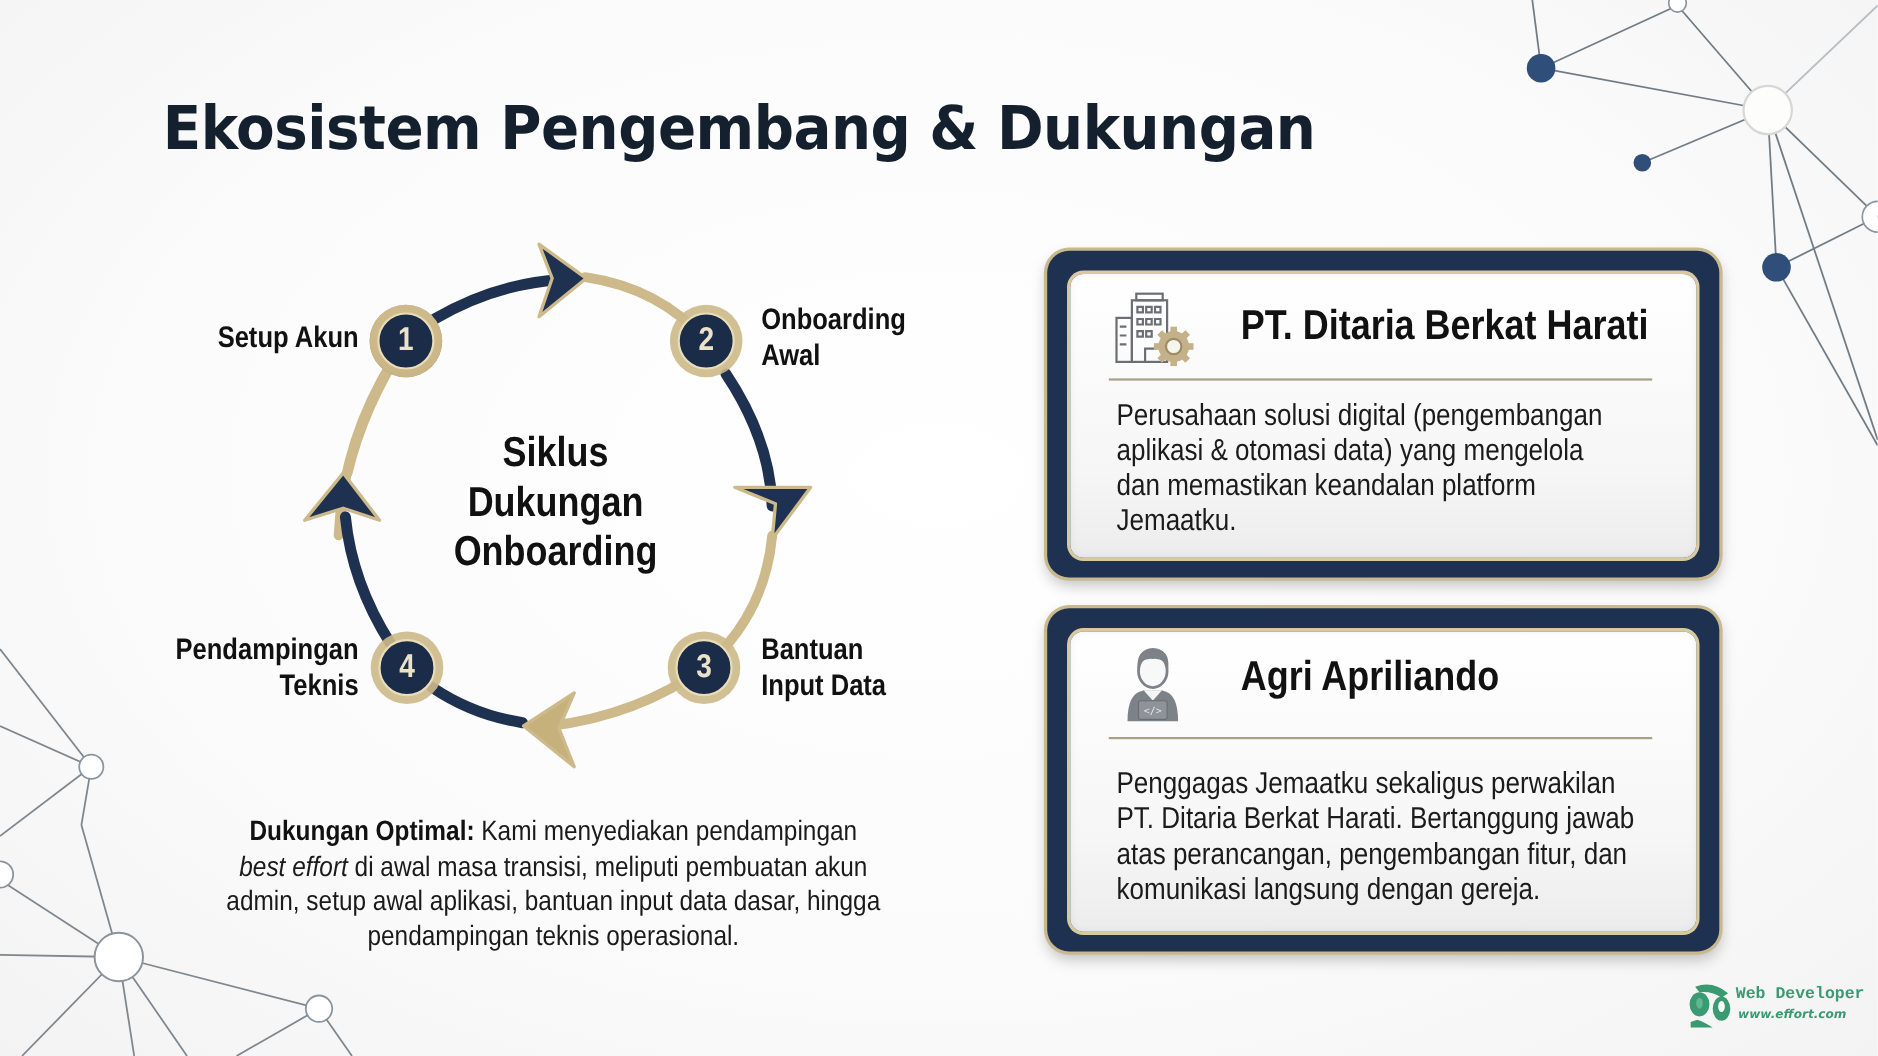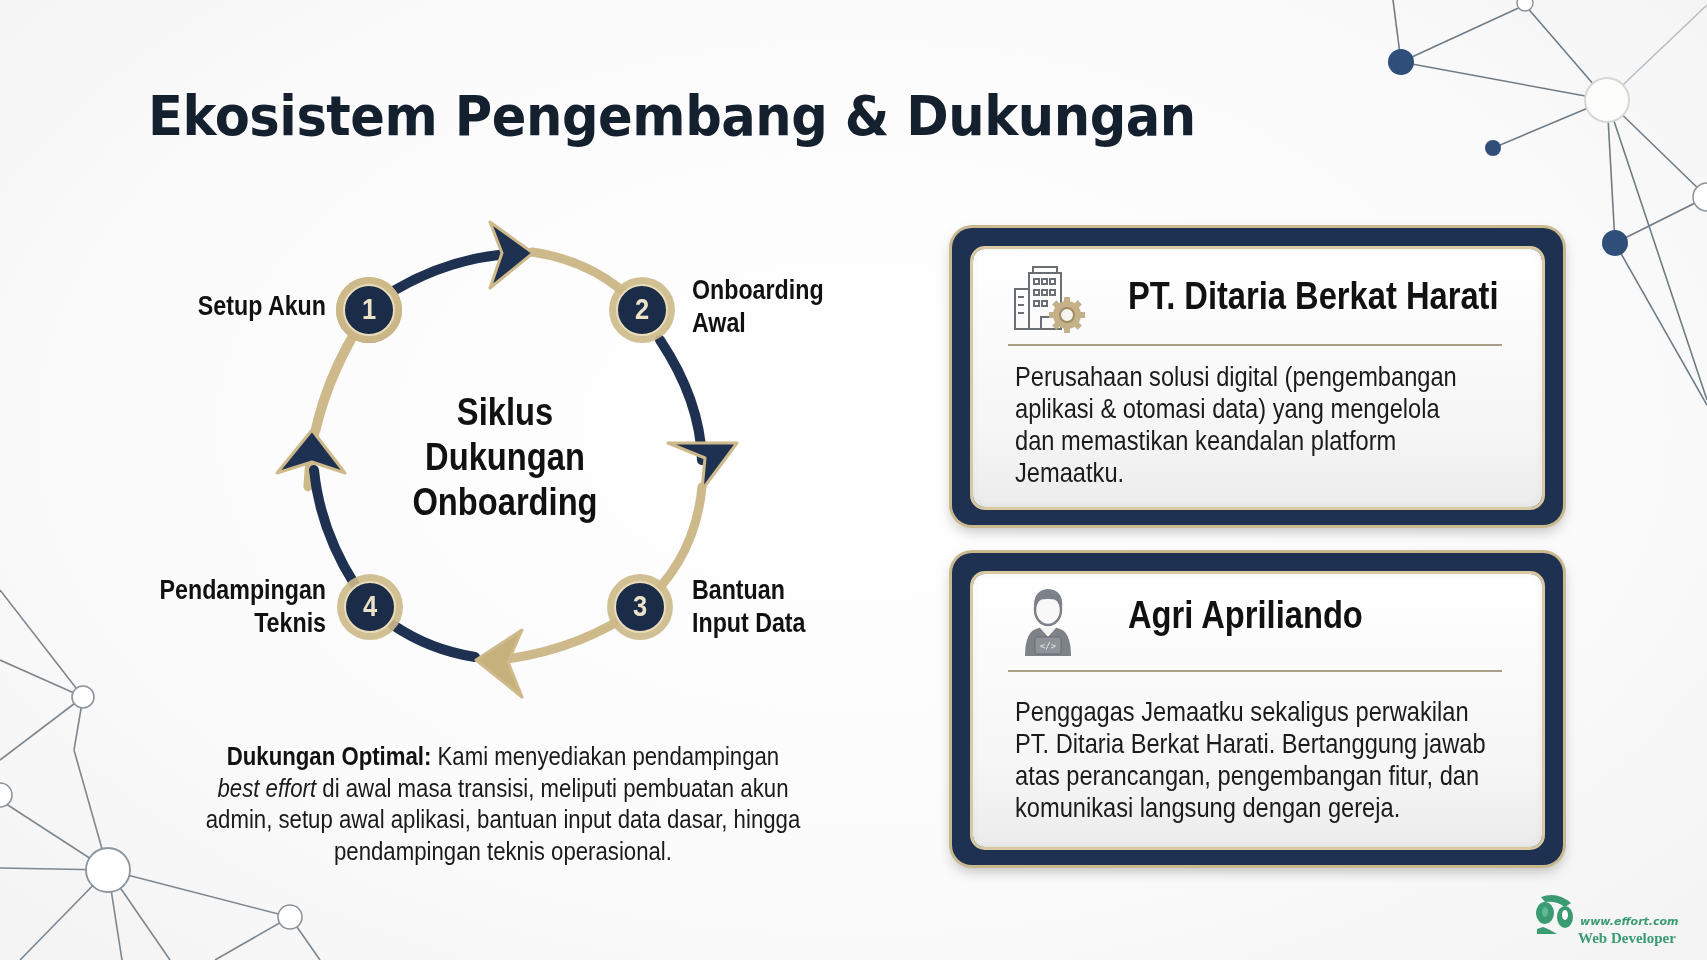--- a/index.html
+++ b/index.html
@@ -46,21 +46,21 @@
     .card-divider {
       position:absolute; left:35px; right:40px; height:2px; background:#a79f86;
     }
     .card-body {
       position:absolute; left:42px; width:600px; font-size:27.5px; line-height:32px; color:#1b1b1b;
       font-family:"Liberation Sans", sans-serif;
       transform: scaleX(0.86); transform-origin:left top;
     }
     .card-icon { position:absolute; }
     .logo { left:1535px; top:893px; }
-    .logo-title { position:absolute; left:43px; top:2px; font-size:15px; font-weight:700; color:#3a9a72; white-space:nowrap; font-family:Liberation Serif, serif;margin-top:35px; }
+    .logo-title { position:absolute; left:43px; top:2px; font-size:15px; font-weight:700; color:#3a9a72; white-space:nowrap; font-family:Liberation Mono, monospace; }
     .logo-url { position:absolute; left:45px; top:22px; font-size:11px; font-style:italic; font-weight:700; color:#3a9a72; white-space:nowrap; font-family:"DejaVu Sans", sans-serif; }
   </style>
 </head>
 <body>
 
 <svg class="abs" style="left:0;top:0" width="1707" height="960">
   <g stroke="#6f7c86" stroke-width="1.6" fill="none">
     <line x1="1393" y1="0" x2="1401" y2="62"></line>
     <line x1="1401" y1="62" x2="1525" y2="5"></line>
     <line x1="1401" y1="62" x2="1607" y2="100"></line>

